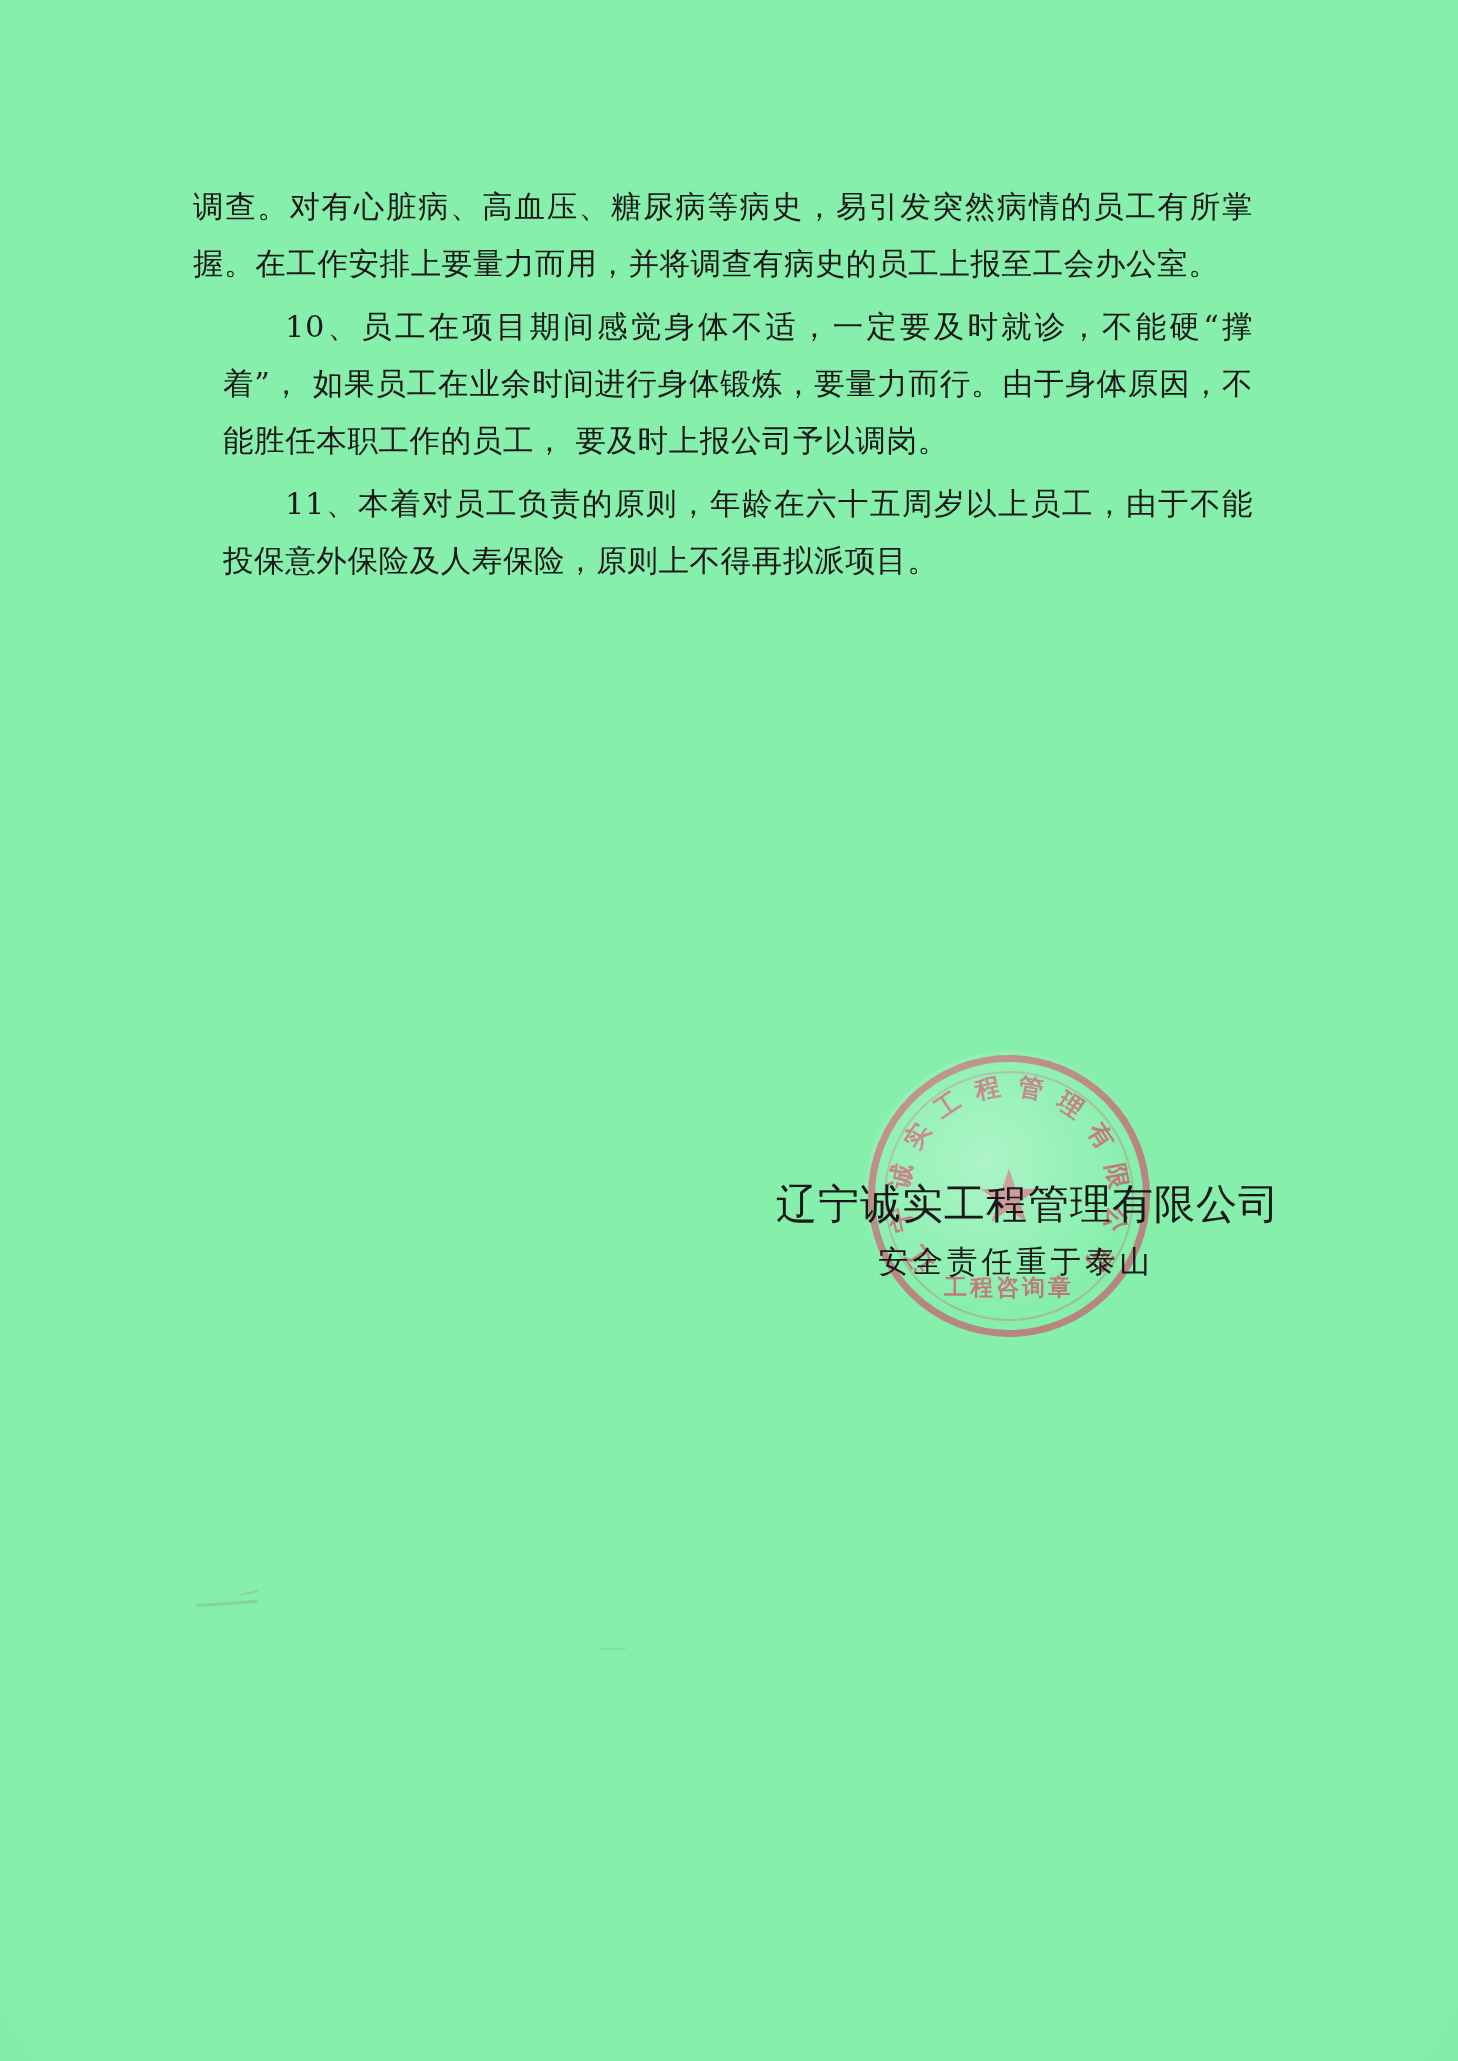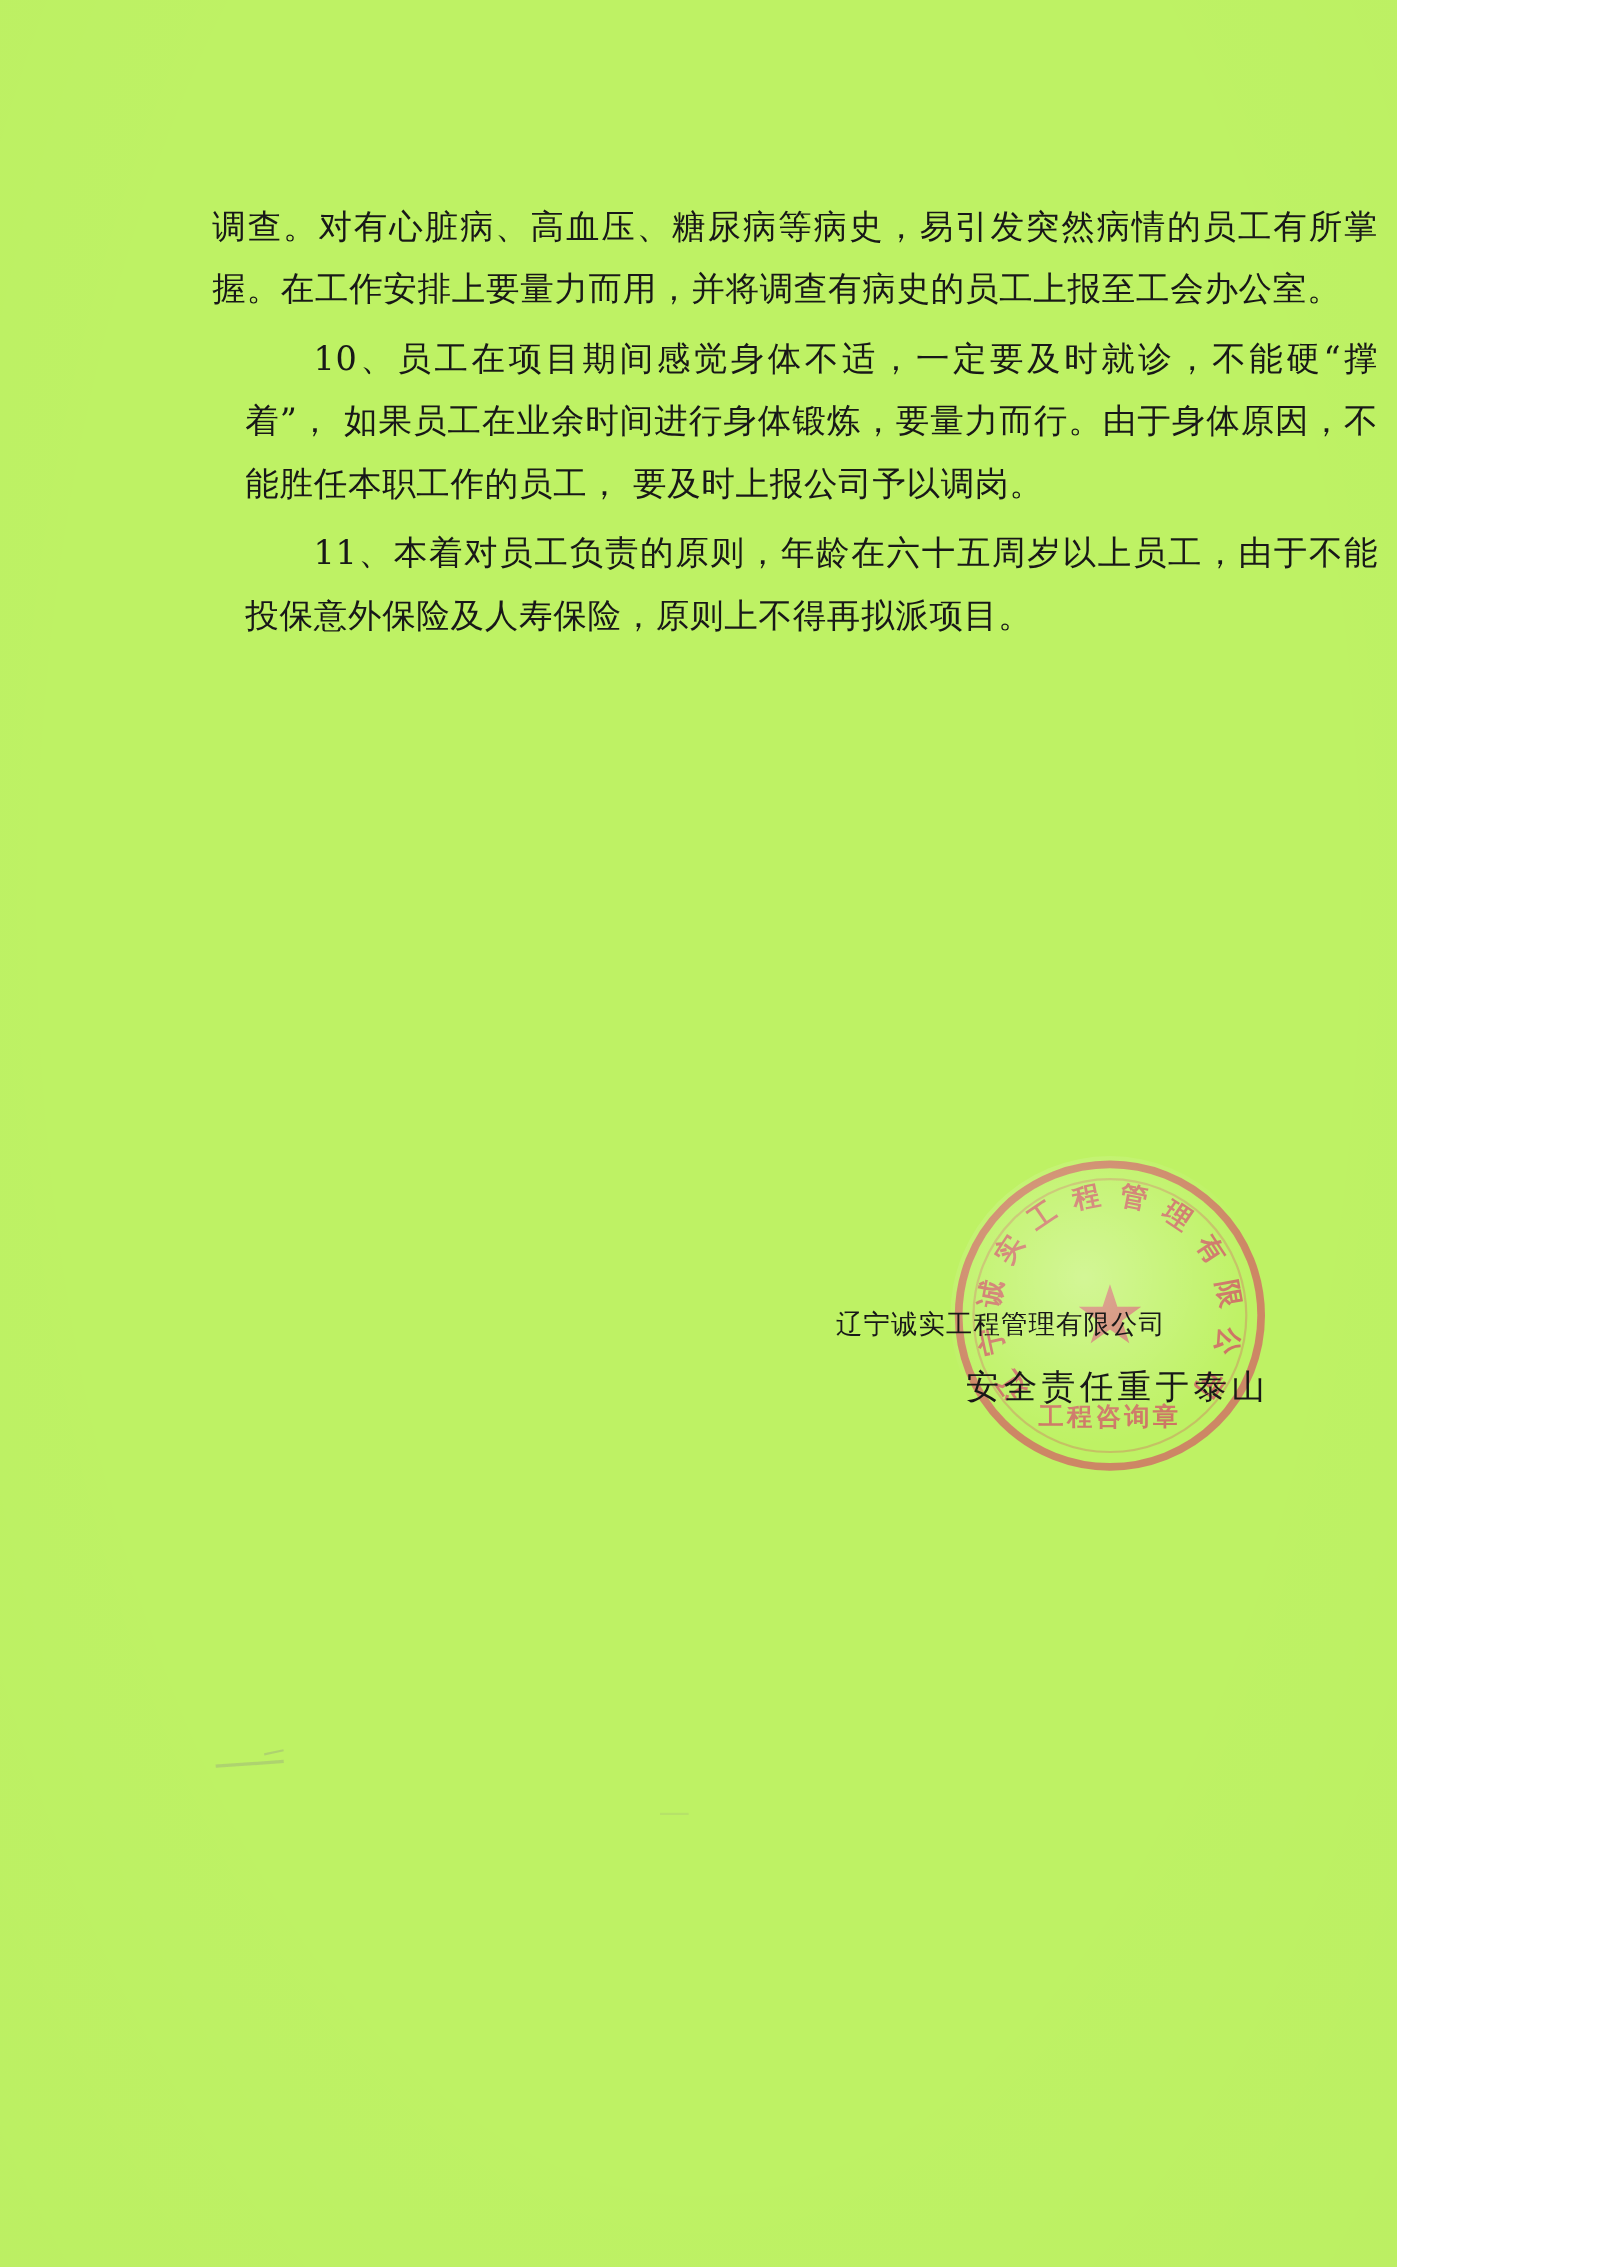--- a/index.html
+++ b/index.html
@@ -11,23 +11,23 @@
     width: 1458px;
     height: 2061px;
     position: relative;
     font-family: "DejaVu Serif", "Liberation Serif", serif;
     color: #1a1a1a;
     overflow: hidden;
   }
   .page {
     position: absolute;
     top: 0; left: 0;
-    width: 1270px;
+    width: 1458px;
     height: 2061px;
-    background: #bef264;
+    background: #86efac;
   }
   
   .page::before {
     content: "";
     position: absolute;
     inset: 0;
     background:
       radial-gradient(ellipse at 50% 40%, rgba(255,255,255,0) 60%, rgba(0,0,0,0.012) 100%);
     pointer-events: none;
   }
@@ -52,25 +52,26 @@
     margin-left: 30px;
   }
   .sign-block {
     position: absolute;
     left: 760px;
     top: 1175px;
     width: 480px;
     text-align: left;
   }
   .sign-line {
-    font-size: 24px;
+    font-size: 41px;
     line-height: 58px;
     letter-spacing: 1px;
     color: #181818;
     white-space: nowrap;
+    margin-left: 16px;
   }
   .sign-date {
     font-size: 30.5px;
     line-height: 58px;
     letter-spacing: 4px;
     color: #181818;
     padding-left: 118px;
     white-space: nowrap;
   }
   

